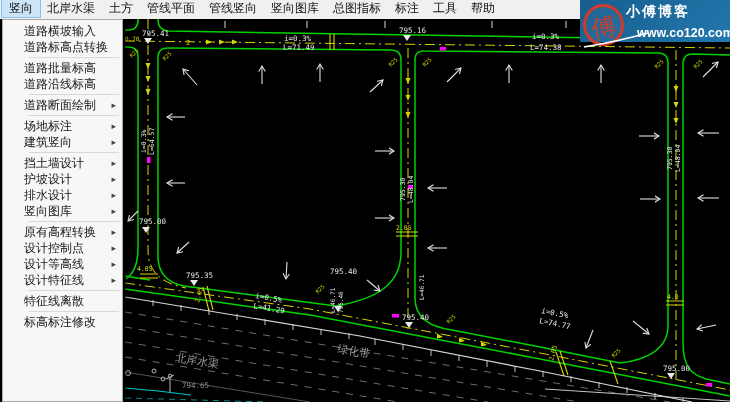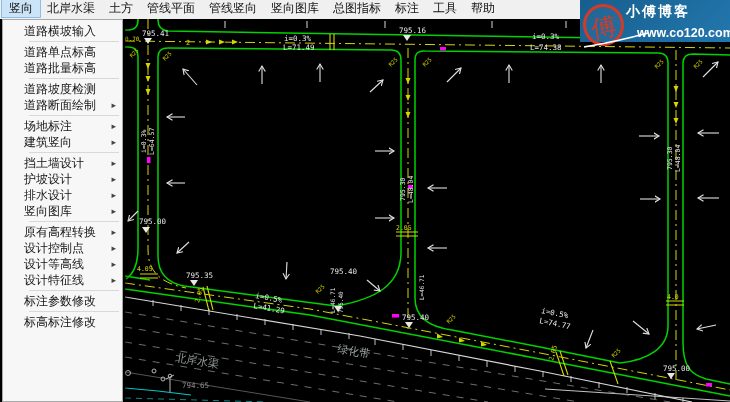--- a/index.html
+++ b/index.html
@@ -226,41 +226,41 @@
     <span class="item">管线竖向</span>
     <span class="item">竖向图库</span>
     <span class="item">总图指标</span>
     <span class="item">标注</span>
     <span class="item">工具</span>
     <span class="item">帮助</span>
   </div>
 
 <div class="panel">
     <div class="mi">道路横坡输入</div>
-    <div class="sep"></div>
-    <div class="mi">道路单点标高</div>
+    <div class="mi">道路标高点转换</div>
+    <div class="sep"></div>
     <div class="mi">道路批量标高</div>
-    <div class="sep"></div>
-    <div class="mi">道路坡度检测</div>
+    <div class="mi">道路沿线标高</div>
+    <div class="sep"></div>
     <div class="mi">道路断面绘制<span class="sub">▸</span></div>
     <div class="sep"></div>
     <div class="mi">场地标注<span class="sub">▸</span></div>
     <div class="mi">建筑竖向<span class="sub">▸</span></div>
     <div class="sep"></div>
     <div class="mi">挡土墙设计<span class="sub">▸</span></div>
     <div class="mi">护坡设计<span class="sub">▸</span></div>
     <div class="mi">排水设计<span class="sub">▸</span></div>
     <div class="mi">竖向图库<span class="sub">▸</span></div>
     <div class="sep"></div>
     <div class="mi">原有高程转换<span class="sub">▸</span></div>
     <div class="mi">设计控制点<span class="sub">▸</span></div>
     <div class="mi">设计等高线<span class="sub">▸</span></div>
     <div class="mi">设计特征线<span class="sub">▸</span></div>
     <div class="sep"></div>
-    <div class="mi">标注参数修改</div>
+    <div class="mi">特征线离散</div>
     <div class="sep"></div>
     <div class="mi">标高标注修改</div>
   </div>
 
 <div class="logo">
   <div class="seal">
       <span>傅</span>
     </div>
   <div class="name">小傅博客</div>
   <div class="url">www.co120.com</div>

